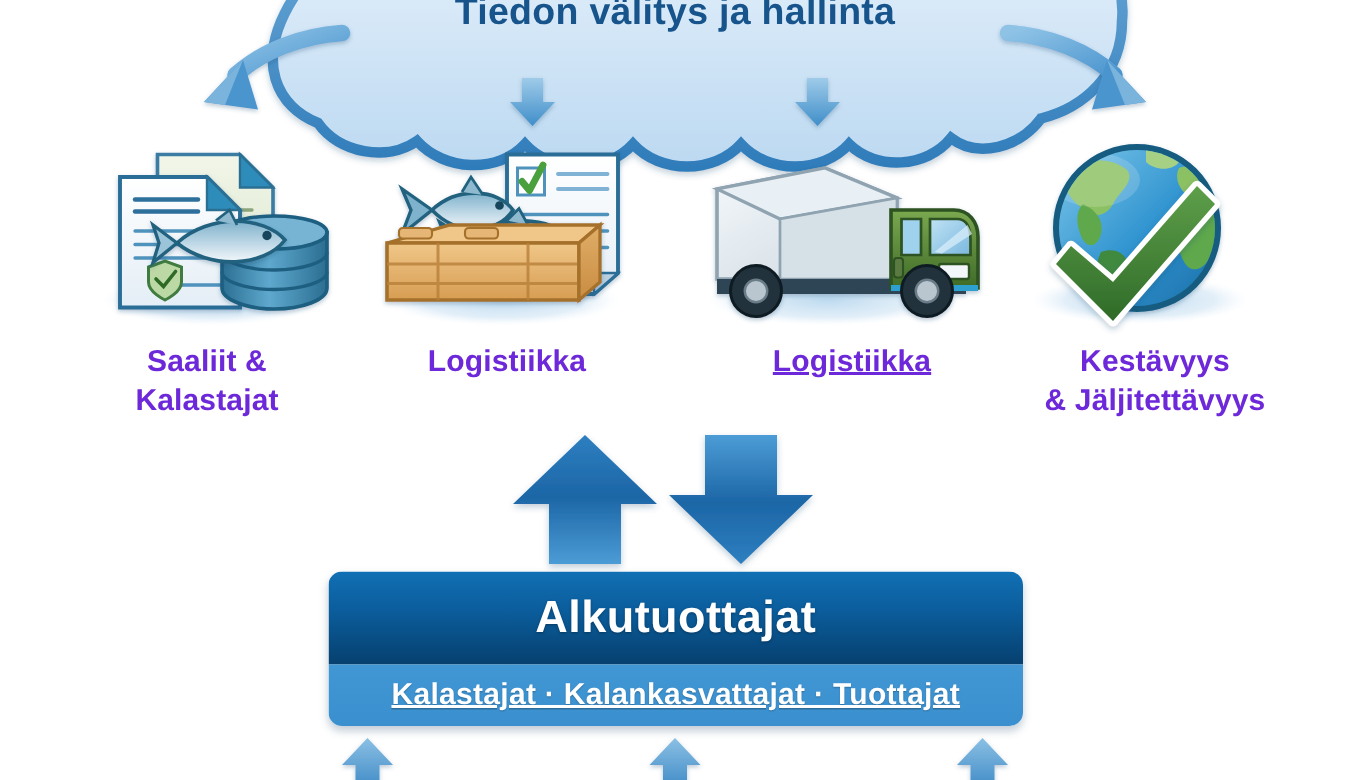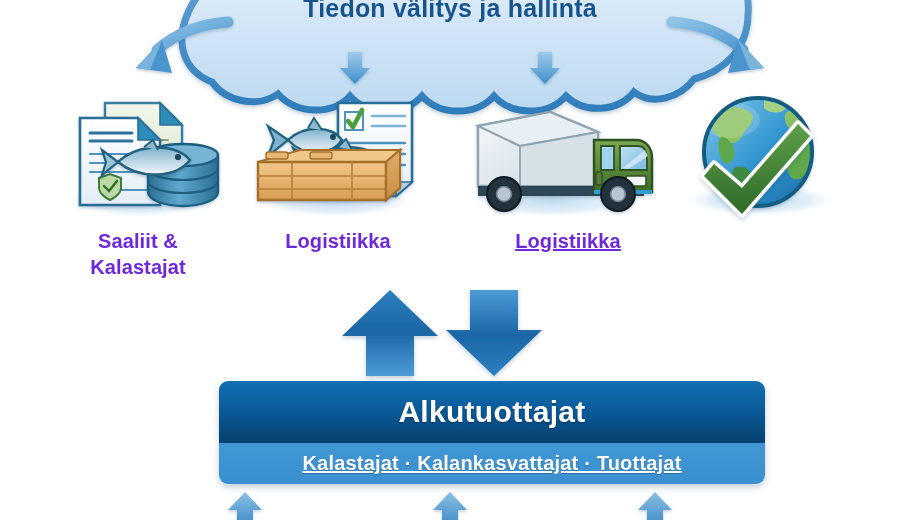--- a/index.html
+++ b/index.html
@@ -32,21 +32,21 @@
     line-height:1.32;
     letter-spacing:.1px;
   }
   #lbl0{left:38px;top:228px;width:200px;}
   #lbl1{left:233px;top:228px;width:210px;}
   #lbl2{left:468px;top:228px;width:200px;text-decoration:underline;}
   #lbl3{left:650px;top:228px;width:240px;}
 
   
   .prod-box{
-    position:absolute;left:219px;top:381px;width:546px;height:103px;
+    position:absolute;left:219px;top:381px;width:463px;height:103px;
     border-radius:9px;overflow:hidden;
     box-shadow:0 3px 6px rgba(20,60,100,.26);
   }
   .prod-top{
     height:62px;
     background:linear-gradient(180deg,#1170b4 0%,#0b5d9c 42%,#06406f 100%);
     display:flex;align-items:center;justify-content:center;
   }
   .prod-title{
     color:#ffffff;font-size:30px;font-weight:bold;letter-spacing:.3px;
@@ -377,20 +377,24 @@
   </div>
 
   <div class="pillar-label" id="lbl1">
     <div>Logistiikka</div>
   </div>
 
   <div class="pillar-label" id="lbl2">
     <div>Logistiikka</div>
   </div>
 
+  <div class="pillar-label" id="lbl3">
+    <div>Kestävyys</div>
+    <div>&amp; Jäljitettävyys</div>
+  </div>
 
   <div class="prod-box">
     <div class="prod-top">
       <span class="prod-title">Alkutuottajat</span>
     </div>
     <div class="prod-bottom">
       <span class="prod-sub">Kalastajat · Kalankasvattajat · Tuottajat</span>
     </div>
   </div>
 

